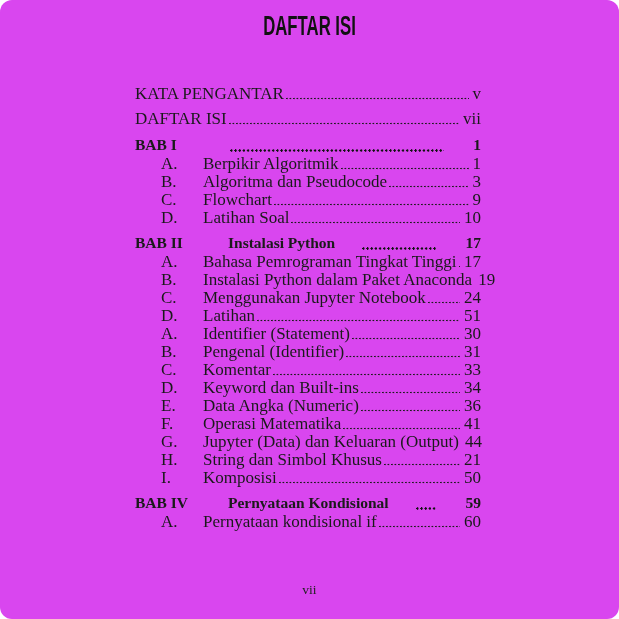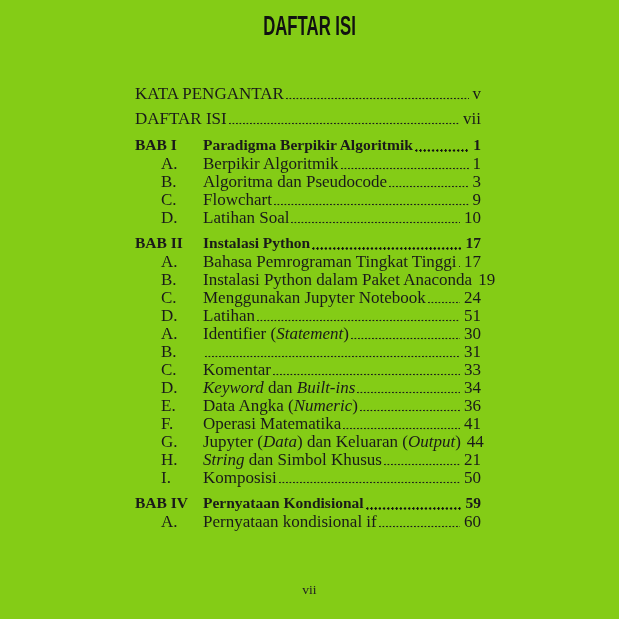--- a/index.html
+++ b/index.html
@@ -1,23 +1,24 @@
 <!DOCTYPE html>
 <html><head>
 <meta charset="utf-8">
 <style>
   html, body { margin: 0; padding: 0; background: #ffffff; }
   .page {
     position: relative;
     width: 619px;
     height: 619px;
-    background: #84cc16;
+    background: #d946ef;
     overflow: hidden;
     font-family: "Liberation Serif", serif;
     color: #1a1a1a;
+    border-radius: 12px;
   }
   .title {
     margin: 0;
     padding-top: 13px;
     text-align: center;
     font-family: "Liberation Sans", sans-serif;
     font-weight: bold;
     font-size: 27px;
     line-height: 27px;
     color: #111;
@@ -38,26 +39,27 @@
     line-height: 18px;
     font-size: 17px;
   }
   .row.front { margin-bottom: 7px; }
   .row.chapter {
     height: 20px;
     line-height: 20px;
     margin-top: 6px;
     font-weight: bold;
     font-size: 15.5px;
+    gap: 25px;
   }
   .c1 { flex: 0 0 68px; box-sizing: border-box; }
   .sub .c1 { padding-left: 26px; }
   .t { white-space: nowrap; }
   .t span { white-space: pre; }
-  .it { font-style: italic; }
+  .it { }
   .dots {
     flex: 1 1 auto;
     align-self: flex-end;
     height: 3px;
     margin: 0 1px 3px 2px;
     background-image: radial-gradient(circle at 1.1px 1.5px, #1c1c1c 0.85px, rgba(0,0,0,0) 1.05px);
     background-size: 3.5px 3px;
     background-repeat: repeat-x;
   }
   .chapter .dots {
@@ -91,21 +93,20 @@
     </div>
 
     <div class="row front">
       <span class="t"><span>DAFTAR ISI</span></span>
       <span class="dots"></span>
       <span class="pg">vii</span>
     </div>
 
     <div class="row chapter">
       <span class="c1">BAB I</span>
-      <span class="t"><span>Paradigma Berpikir Algoritmik</span></span>
       <span class="dots"></span>
       <span class="pg">1</span>
     </div>
 
     <div class="row sub">
       <span class="c1"><span class="letter">A.</span></span>
       <span class="t"><span>Berpikir Algoritmik</span></span>
       <span class="dots"></span>
       <span class="pg">1</span>
     </div>
@@ -169,20 +170,21 @@
 
     <div class="row sub">
       <span class="c1"><span class="letter">A.</span></span>
       <span class="t"><span>Identifier (</span><span class="it">Statement</span><span>)</span></span>
       <span class="dots"></span>
       <span class="pg">30</span>
     </div>
 
     <div class="row sub">
       <span class="c1"><span class="letter">B.</span></span>
+      <span class="t"><span>Pengenal (</span><span class="it">Identifier</span><span>)</span></span>
       <span class="dots"></span>
       <span class="pg">31</span>
     </div>
 
     <div class="row sub">
       <span class="c1"><span class="letter">C.</span></span>
       <span class="t"><span>Komentar</span></span>
       <span class="dots"></span>
       <span class="pg">33</span>
     </div>

